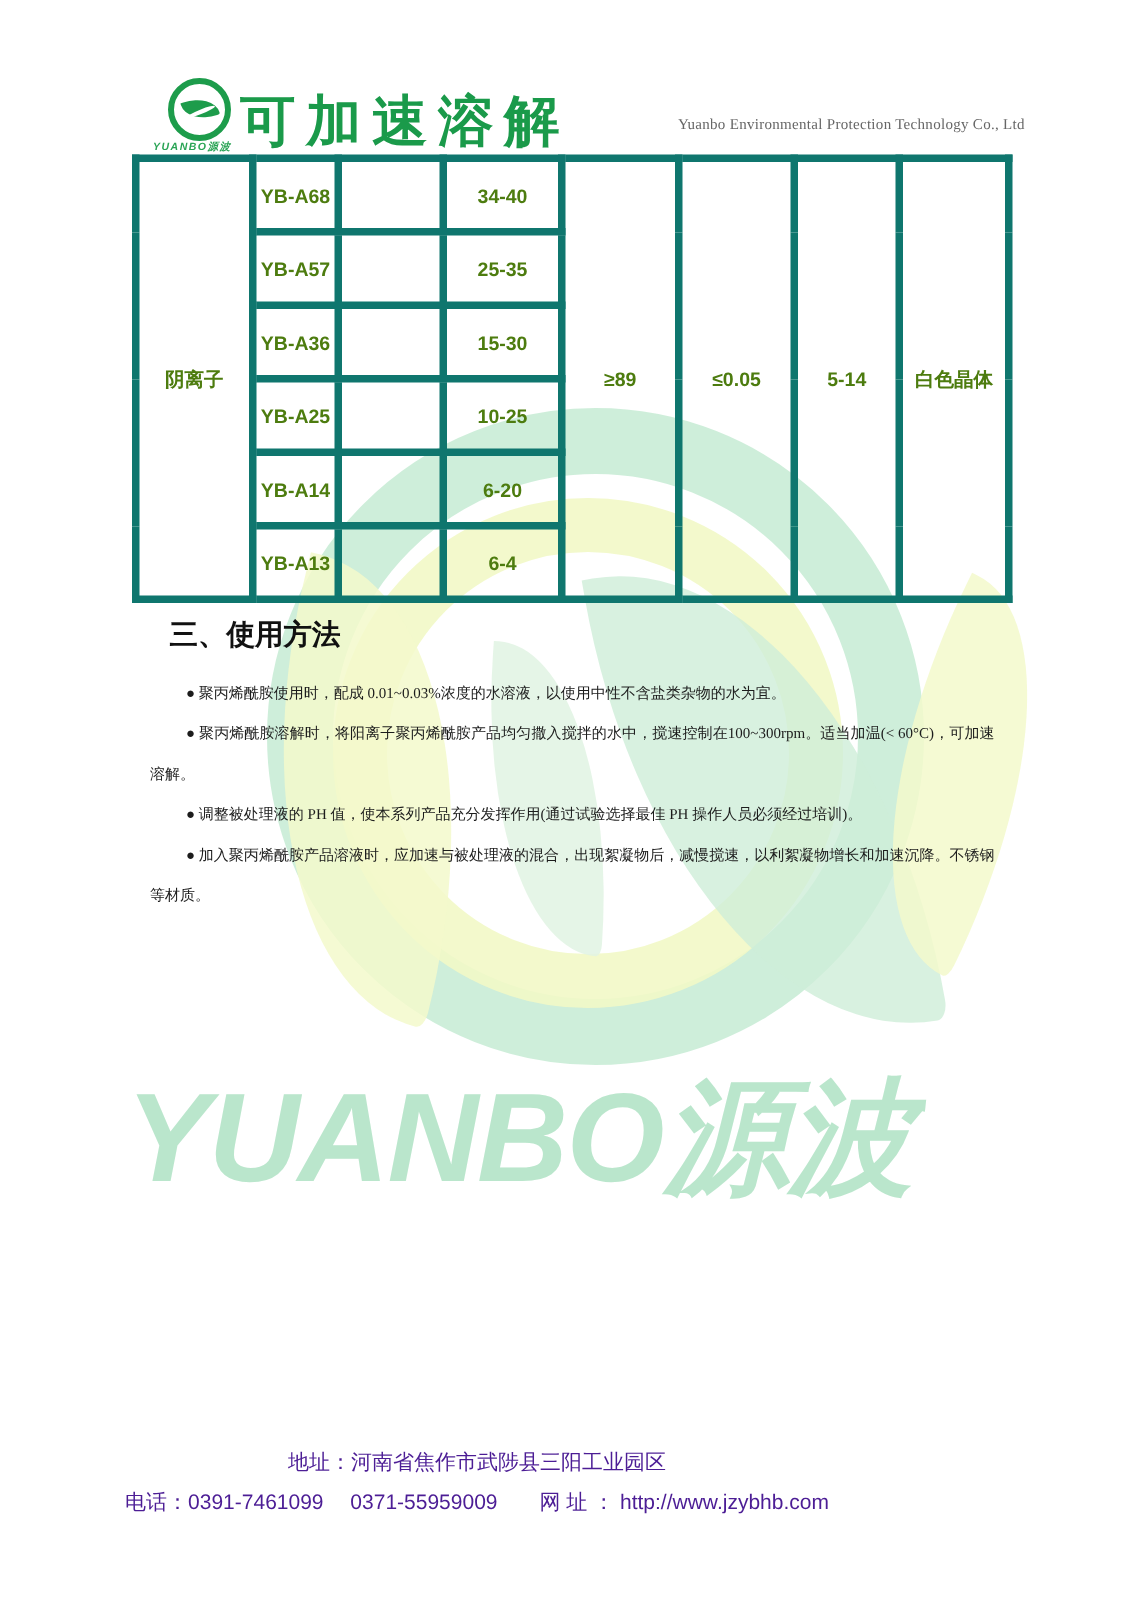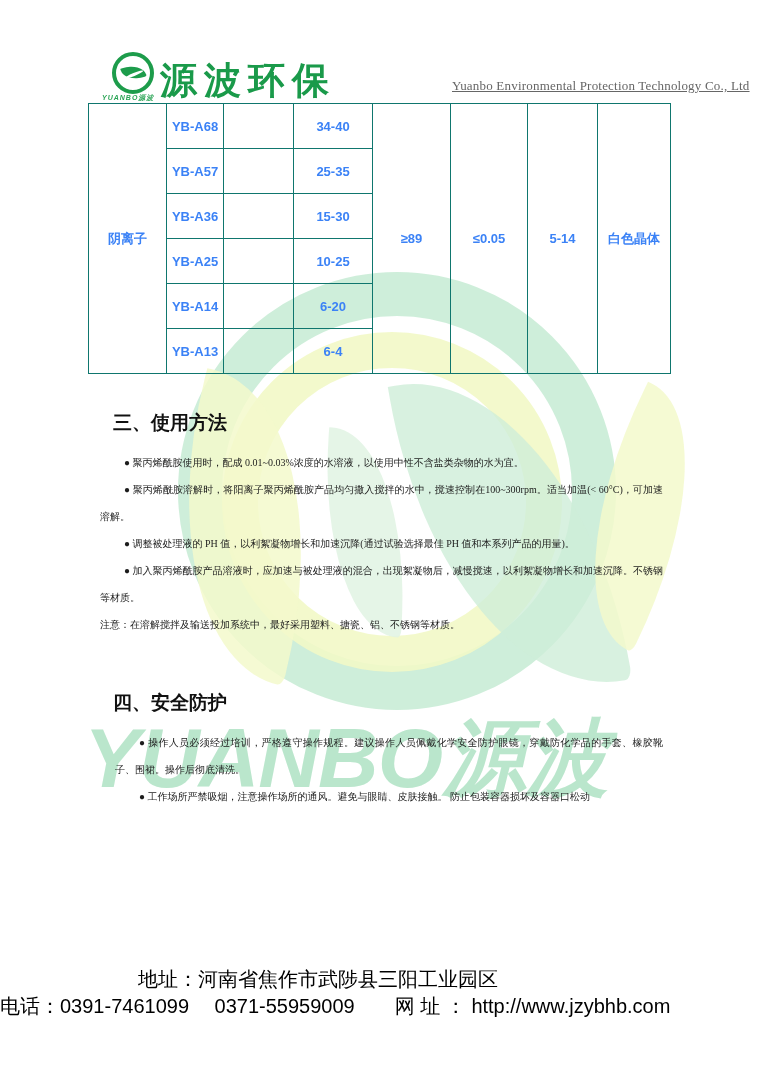--- a/index.html
+++ b/index.html
@@ -61,33 +61,33 @@
     left:102px;top:93px;
     font-family:"Liberation Sans", sans-serif;
     font-size:7px;font-style:italic;font-weight:bold;color:#2aa455;letter-spacing:1px;
   }
   .co-cn{
     left:450px;top:55px;width:215px;
     font-size:15px;color:#4a4a4a;letter-spacing:5px;white-space:nowrap;
   }
   .co-en{
     left:452px;top:78px;width:215px;
-    font-size:13px;color:#666;letter-spacing:0.2px;white-space:nowrap;text-decoration:underline;
+    font-size:10px;color:#666;letter-spacing:0.2px;white-space:nowrap;
   }
   
   table.spec{
     position:absolute;left:88px;top:103px;z-index:1;
     width:582px;border-collapse:collapse;table-layout:fixed;
     background:transparent;
     font-family:"Liberation Sans", sans-serif;
   }
   table.spec td{
-    border:1px solid #0f766e;
+    border:5px solid #0f766e;
     text-align:center;vertical-align:middle;
-    font-size:13px;font-weight:bold;color:#3b82f6;
+    font-size:13px;font-weight:bold;color:#4d7c0f;
     height:44px;padding:0;
   }
   td.cat{font-size:15px;}
   td.wide{font-size:14px;}
   
   .sec{position:absolute;left:100px;width:563px;z-index:2;}
   .sec h3{
     margin:0 0 13px 13px;
     font-size:19px;font-weight:bold;color:#111;
     font-family:"Liberation Serif", serif;
@@ -96,21 +96,21 @@
     margin:0;line-height:27px;font-size:10px;color:#1c1c1c;
     text-align:justify;
   }
   .sec p.bullet{text-indent:24px;}
   .sec .body{width:563px;}
   .sec.inset .body{margin-left:15px;width:548px;}
   
   .foot{
     position:absolute;left:0;width:636px;z-index:2;
     text-align:center;font-family:"Liberation Sans", sans-serif;
-    font-size:20px;color:#000000;white-space:pre;
+    font-size:14px;color:#4c1d95;white-space:pre;
   }
   .foot.addr{top:966px;}
   .foot.tel{top:993px;}
 </style>
 </head>
 <body>
 
 <div class="page">
 
   <div class="wm wm-ring-green"></div>
@@ -118,21 +118,21 @@
   <div class="wm wm-leaf wm-leaf1"></div>
   <div class="wm wm-leaf wm-leaf2"></div>
   <div class="wm wm-leaf wm-leaf3"></div>
   <div class="wm wm-leaf wm-leaf4"></div>
   <div class="wm wm-text">YUANBO源波</div>
 
   <div class="hdr logo-mark">
     <div class="leaf"></div>
     <div class="vein"></div>
   </div>
-  <div class="hdr brand-cn">源波环保</div>
+  <div class="hdr brand-cn">可加速溶解</div>
   <div class="hdr brand-sub">YUANBO源波</div>
   <div class="hdr co-en">Yuanbo Environmental Protection Technology Co., Ltd</div>
 
   <table class="spec">
     <colgroup>
       <col style="width:78px">
         <col style="width:57px">
         <col style="width:70px">
         <col style="width:79px">
       <col style="width:78px">
@@ -177,33 +177,25 @@
       <td>6-4</td>
     </tr>
   </tbody>
     </table>
 
   <div class="sec" style="top:410px">
     <h3>三、使用方法</h3>
     <div class="body">
       <p class="bullet">● 聚丙烯酰胺使用时，配成 0.01~0.03%浓度的水溶液，以使用中性不含盐类杂物的水为宜。</p>
       <p class="bullet">● 聚丙烯酰胺溶解时，将阳离子聚丙烯酰胺产品均匀撒入搅拌的水中，搅速控制在100~300rpm。适当加温(&lt; 60°C)，可加速溶解。</p>
-      <p class="bullet">● 调整被处理液的 PH 值，以利絮凝物增长和加速沉降(通过试验选择最佳 PH 值和本系列产品的用量)。</p>
+      <p class="bullet">● 调整被处理液的 PH 值，使本系列产品充分发挥作用(通过试验选择最佳 PH 操作人员必须经过培训)。</p>
       <p class="bullet">● 加入聚丙烯酰胺产品溶液时，应加速与被处理液的混合，出现絮凝物后，减慢搅速，以利絮凝物增长和加速沉降。不锈钢等材质。</p>
-      <p>注意：在溶解搅拌及输送投加系统中，最好采用塑料、搪瓷、铝、不锈钢等材质。</p>
     </div>
   </div>
 
-  <div class="sec inset" style="top:690px">
-    <h3>四、安全防护</h3>
-    <div class="body">
-      <p class="bullet">● 操作人员必须经过培训，严格遵守操作规程。建议操作人员佩戴化学安全防护眼镜，穿戴防化学品的手套、橡胶靴子、围裙。操作后彻底清洗。</p>
-      <p class="bullet">● 工作场所严禁吸烟，注意操作场所的通风。避免与眼睛、皮肤接触。 防止包装容器损坏及容器口松动</p>
-    </div>
-  </div>
 
   <div class="sec inset" style="top:843px">
   </div>
 
   <div class="foot addr">地址：河南省焦作市武陟县三阳工业园区</div>
   <div class="foot tel">电话：0391-7461099　 0371-55959009　　网 址 ： http://www.jzybhb.com</div>
 
 </div>
 
 </body></html>

